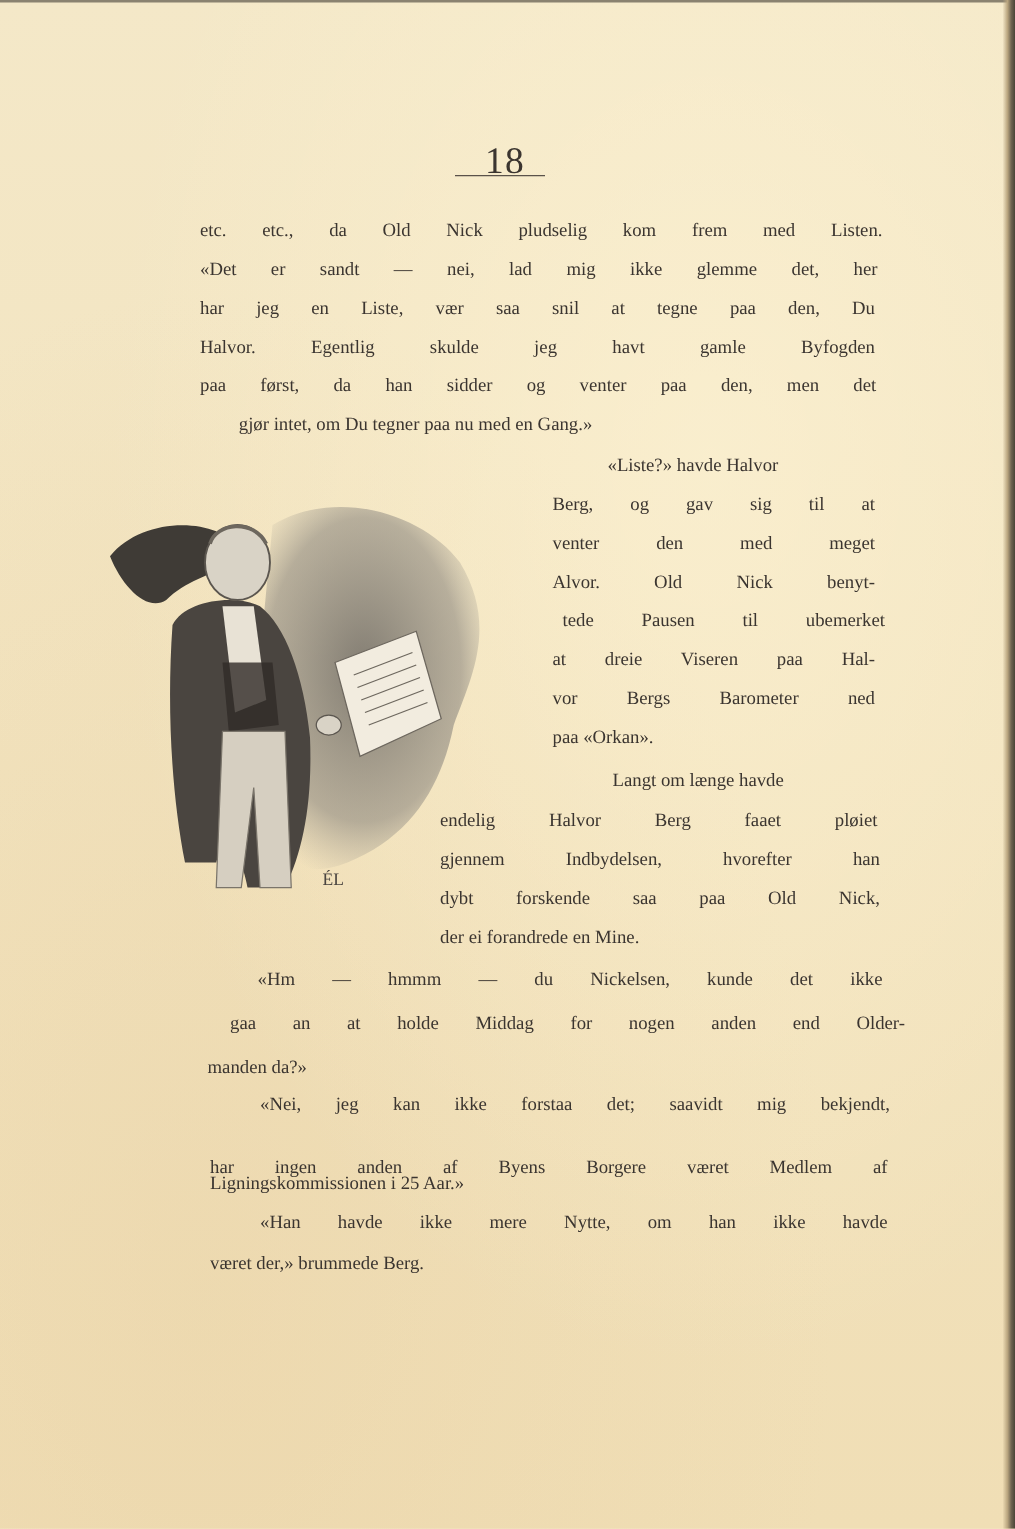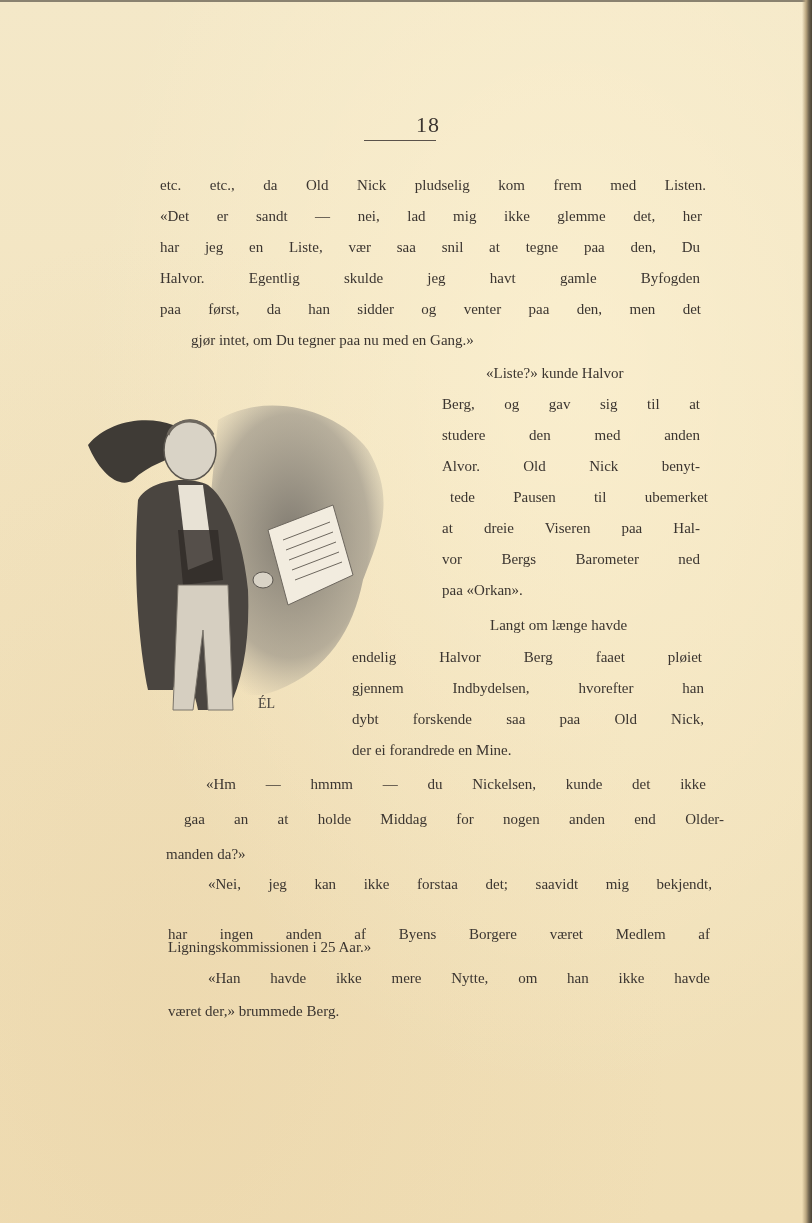--- a/index.html
+++ b/index.html
@@ -16,22 +16,22 @@
         radial-gradient(ellipse at 70% 30%, rgba(255,245,215,0.55), rgba(255,245,215,0) 60%),
         radial-gradient(ellipse at 20% 85%, rgba(230,205,160,0.35), rgba(230,205,160,0) 55%),
         linear-gradient(180deg, #f4e8c8 0%, #f2e3be 50%, #f0deb5 100%);
     }
     .top-edge { position:absolute; left:0; top:0; width:812px; height:2px; background:#8a8270; }
     .right-edge {
       position:absolute; right:0; top:0; width:10px; height:1223px;
       background: linear-gradient(90deg, rgba(200,180,140,0) 0%, #b9a57f 40%, #6f6450 70%, #4a4436 100%);
     }
     .page-number {
-      position:absolute; left:388px; top:112px; width:80px; text-align:center;
-      font-size:22px; letter-spacing:1px;
+      position:absolute; left:388px; top:112px; width:80px; 
+      font-size:30px; letter-spacing:1px;
     }
     .page-number-rule {
       position:absolute; left:364px; top:140px; width:72px; height:1px; background:#5a524a;
     }
     .line {
       position:absolute; font-size:15px; white-space:nowrap; line-height:30px;
     }
     .just { text-align: justify; text-align-last: justify; }
     .illustration {
       position:absolute; left:78px; top:390px; width:340px; height:370px;
@@ -86,23 +86,23 @@
         <line x1="214" y1="180" x2="261" y2="162"></line>
         <line x1="217" y1="190" x2="264" y2="172"></line>
       </g>
 
       <ellipse cx="185" cy="190" rx="10" ry="8" fill="#d9d3c6" stroke="#5b564f" stroke-width="1"></ellipse>
 
       <text x="180" y="318" font-family="Liberation Serif, serif" font-size="14" fill="#4a4540">ÉL</text>
     </svg>
   </div>
 
-  <div class="line" style="left:486px; top:358px;">«Liste?» kunde Halvor</div>
+  <div class="line" style="left:486px; top:358px;">«Liste?» havde Halvor</div>
   <div class="line just" style="left:442px; top:389px; width:258px;">Berg, og gav sig til at</div>
-  <div class="line just" style="left:442px; top:420px; width:258px;">studere den med anden</div>
+  <div class="line just" style="left:442px; top:420px; width:258px;">venter den med meget</div>
   <div class="line just" style="left:442px; top:451px; width:258px;">Alvor. Old Nick benyt-</div>
   <div class="line just" style="left:450px; top:482px; width:258px;">tede Pausen til ubemerket</div>
   <div class="line just" style="left:442px; top:513px; width:258px;">at dreie Viseren paa Hal-</div>
   <div class="line just" style="left:442px; top:544px; width:258px;">vor Bergs Barometer ned</div>
   <div class="line" style="left:442px; top:575px;">paa «Orkan».</div>
   <div class="line" style="left:490px; top:610px;">Langt om længe havde</div>
 
   <div class="line just" style="left:352px; top:642px; width:350px;">endelig Halvor Berg faaet pløiet</div>
   <div class="line just" style="left:352px; top:673px; width:352px;">gjennem Indbydelsen, hvorefter han</div>
   <div class="line just" style="left:352px; top:704px; width:352px;">dybt forskende saa paa Old Nick,</div>

